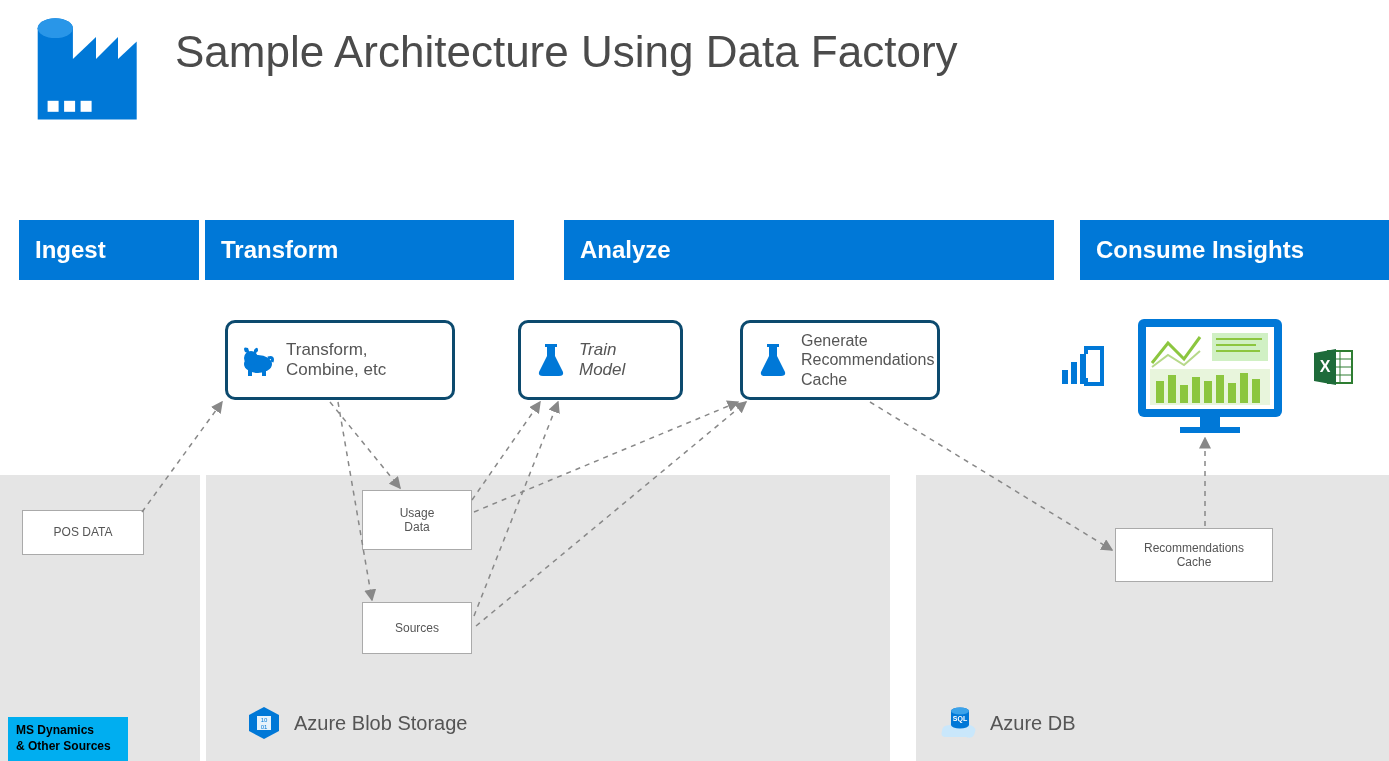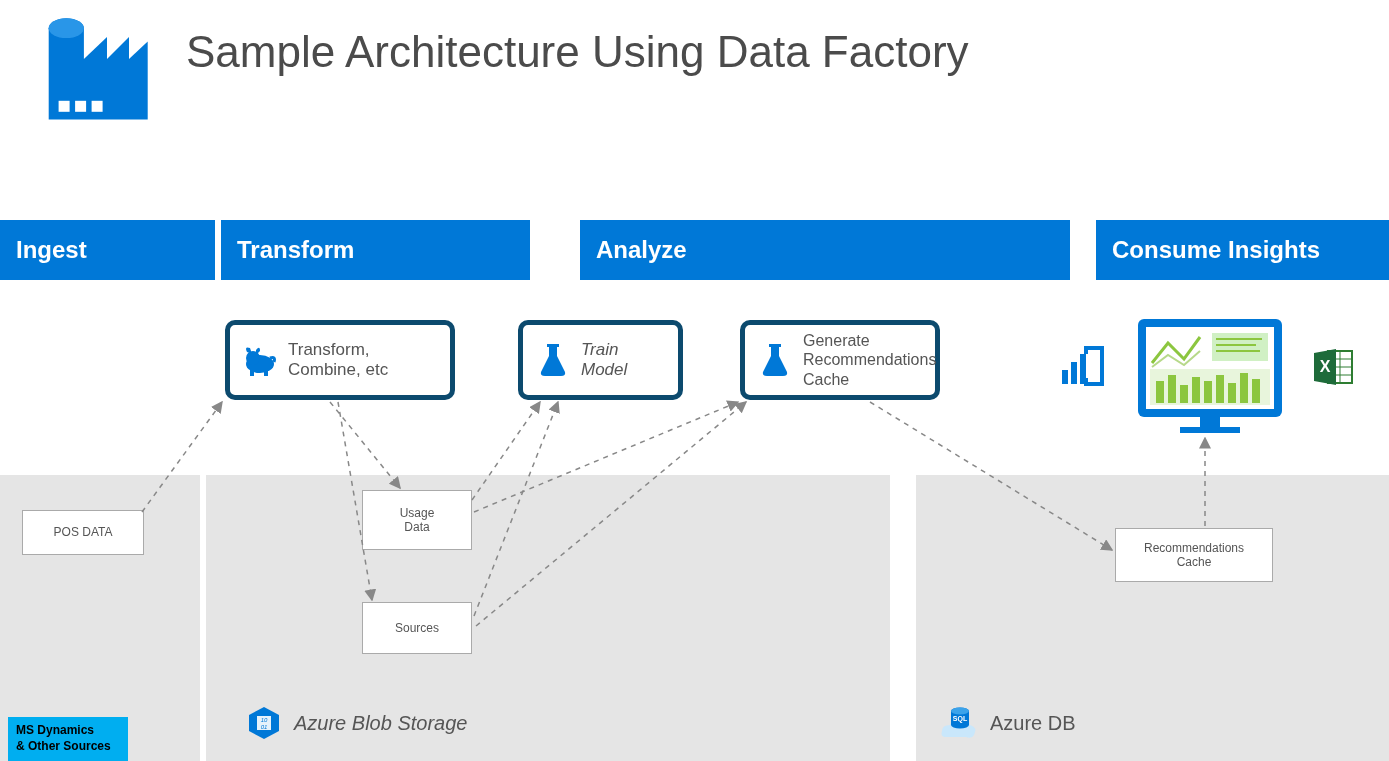--- a/index.html
+++ b/index.html
@@ -8,21 +8,20 @@
     background: #fff;
     width: 1389px;
     height: 761px;
     position: relative;
     overflow: hidden;
   }
   .header {
     display: flex;
     align-items: flex-start;
     padding: 15px 0 0 30px;
-    margin-left: 11px;
   }
   .factory-icon { width: 110px; height: 110px; }
   .page-title {
     font-size: 44px;
     font-weight: 300;
     color: #4b4b4b;
     margin-left: 35px;
     margin-top: 12px;
   }
   .stage-bar {
@@ -35,38 +34,38 @@
     background: #0078d7;
     color: #fff;
     font-size: 24px;
     font-weight: 600;
     display: flex;
     align-items: center;
     padding-left: 16px;
     margin-right: 6px;
   }
   .stage:last-child { margin-right: 0; }
-  .stage-ingest { width: 215px; }
+  .stage-ingest { width: 180px; margin-left: 19px; }
   .stage-transform { width: 309px; }
   .stage-analyze { width: 490px; margin-left: 44px; }
   .stage-spacer { width: 20px; background: transparent; }
   .stage-consume { flex: 1; }
   .storage-panels {
     position: absolute;
     top: 475px; left: 0;
     width: 1389px; height: 286px;
     display: flex;
   }
   .panel {
     background: #e5e5e5;
     margin-right: 6px;
     position: relative;
   }
   .panel-ingest { width: 200px; }
-  .panel-blob { width: 684px; font-style: italic; }
+  .panel-blob { width: 684px; }
   .panel-spacer { width: 20px; background: transparent; }
   .panel-db { flex: 1; margin-right: 0; }
   .sources-badge {
     position: absolute;
     bottom: 0; left: 8px;
     width: 120px; height: 44px;
     background: #00aef0;
     color: #000;
     font-size: 12px;
     font-weight: 600;
@@ -79,21 +78,21 @@
     display: flex;
     align-items: center;
     color: #555;
     font-size: 20px;
   }
   .panel-blob .panel-label { left: 40px; }
   .panel-db .panel-label { left: 22px; }
   .node {
     position: absolute;
     background: #fff;
-    border: 5px solid #0c4a6e;
+    border: 3px solid #0c4a6e;
     border-radius: 10px;
     display: flex;
     align-items: center;
     padding: 8px 12px;
   }
   .node .node-icon { width: 36px; height: 36px; margin-right: 10px; flex-shrink: 0; }
   .node-text {
     color: #555;
     font-size: 17px;
     line-height: 1.2;

